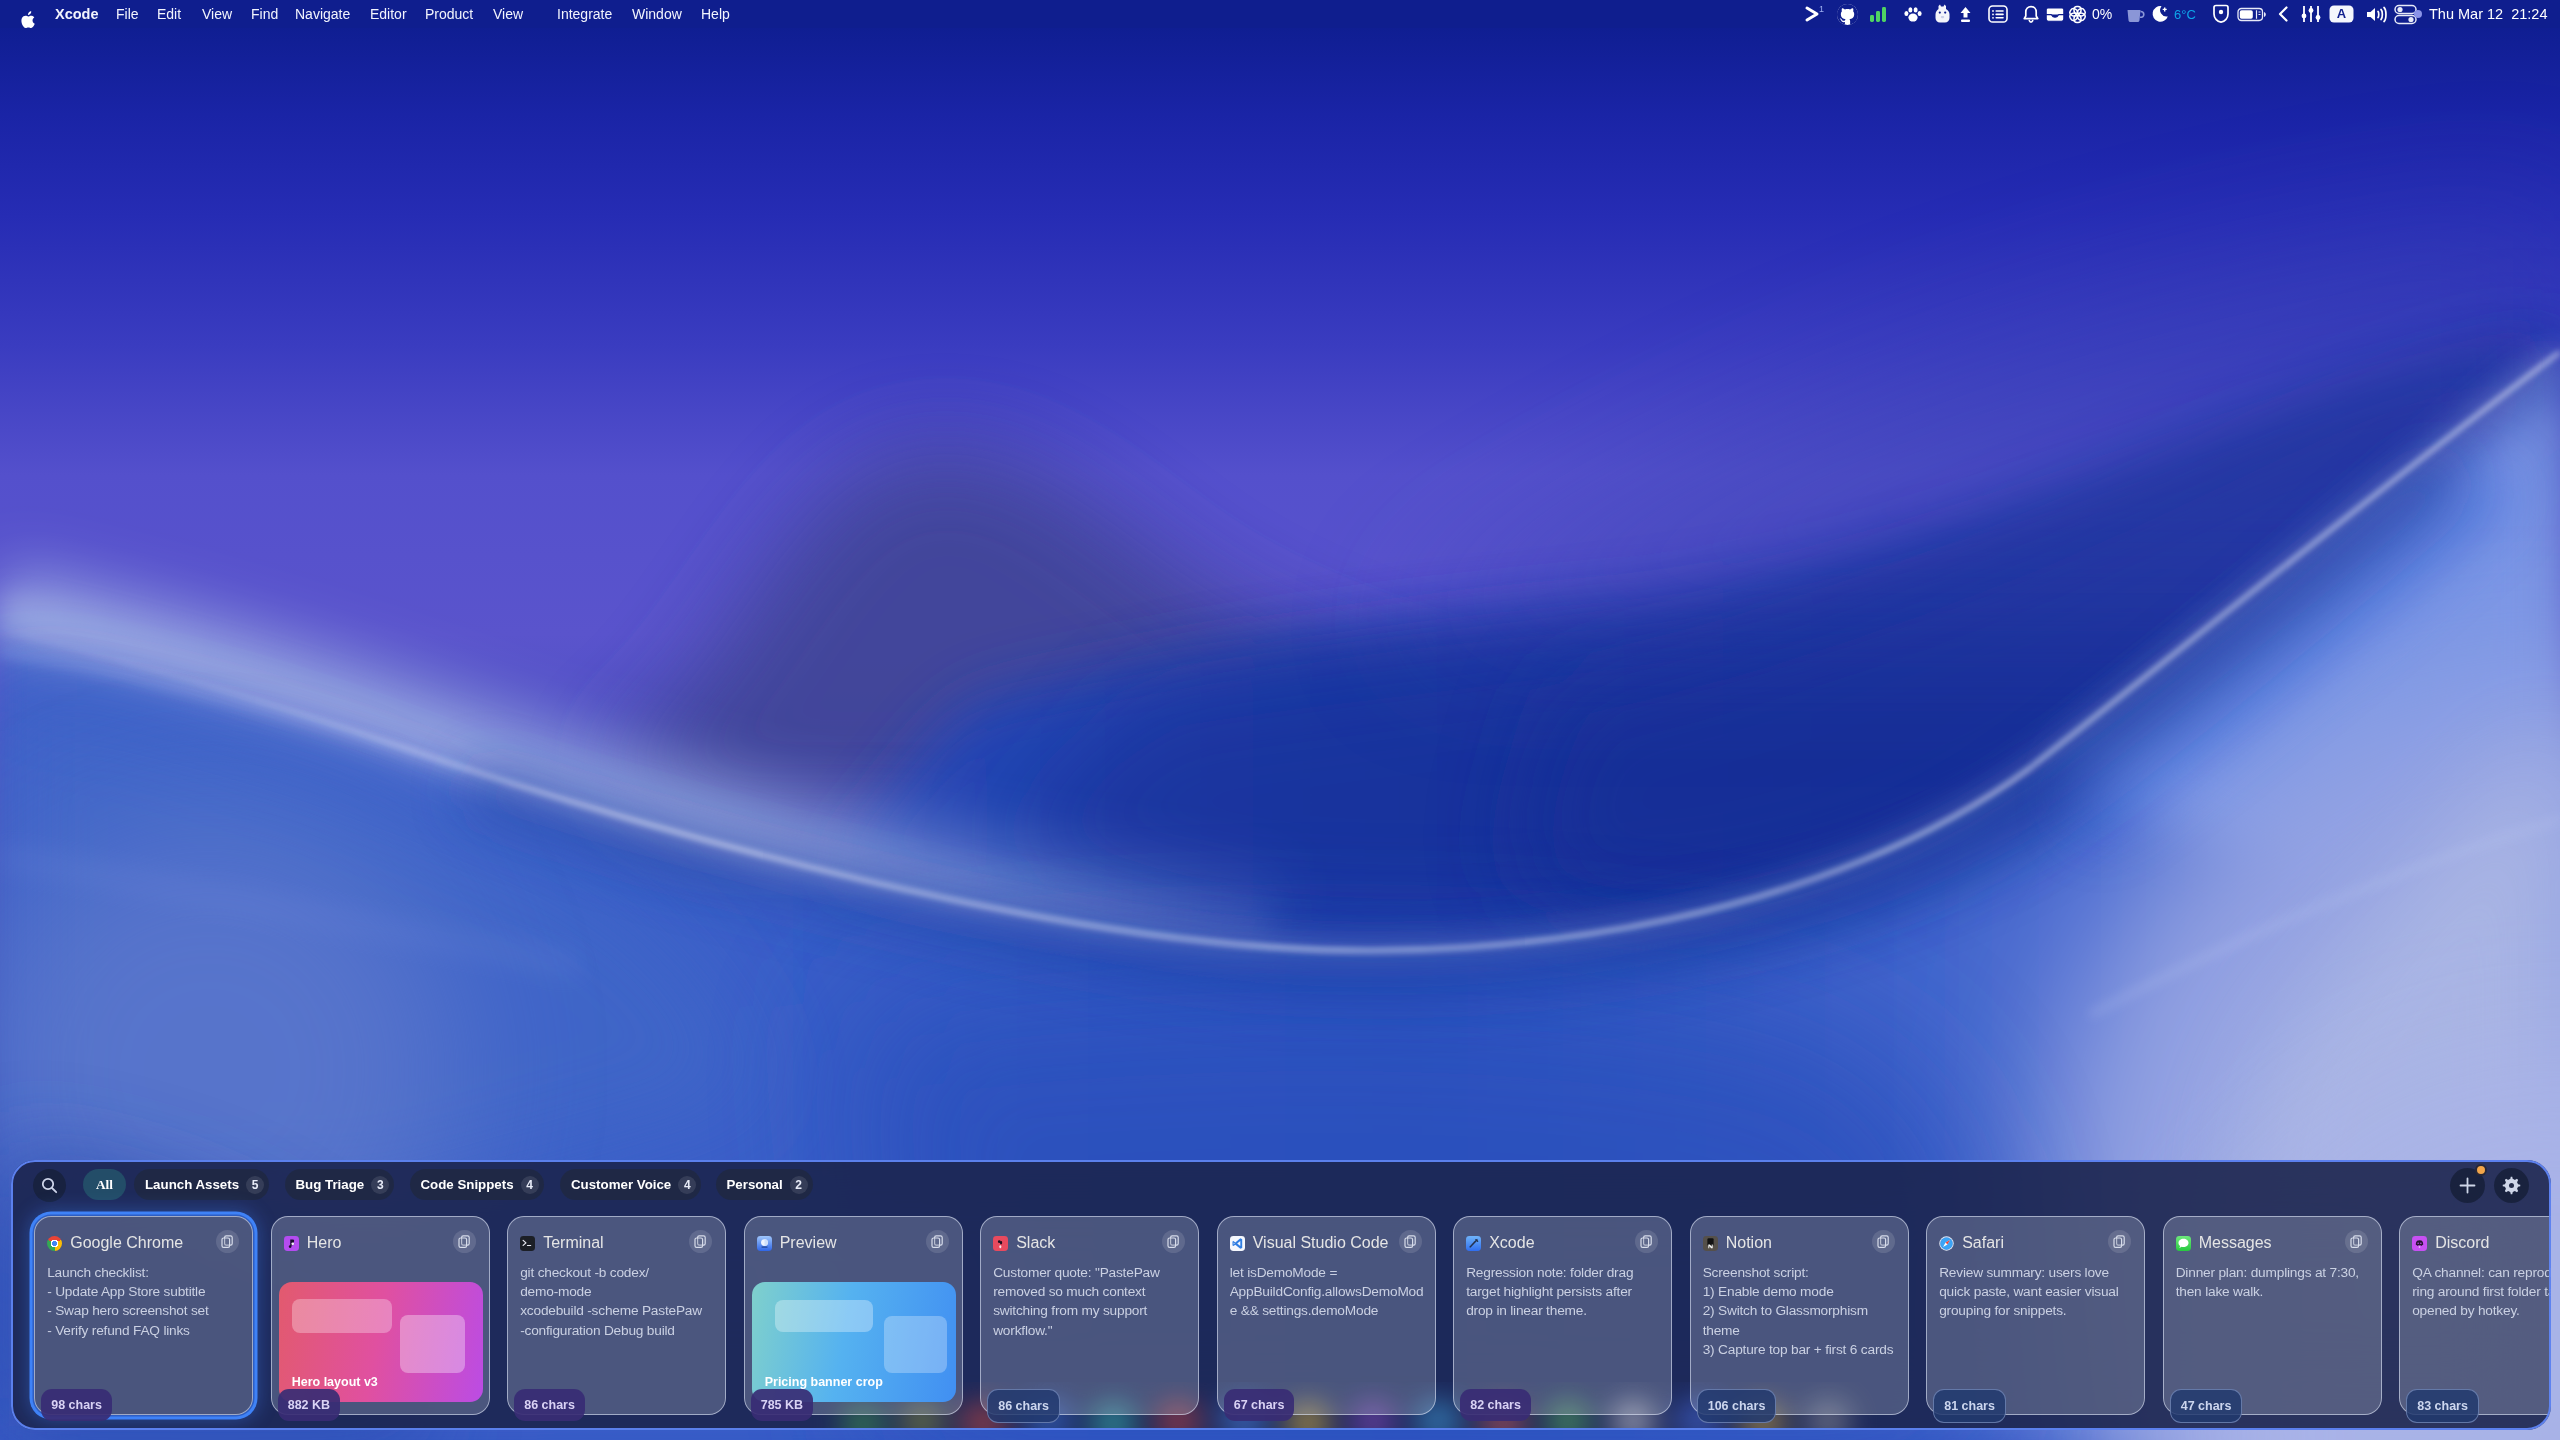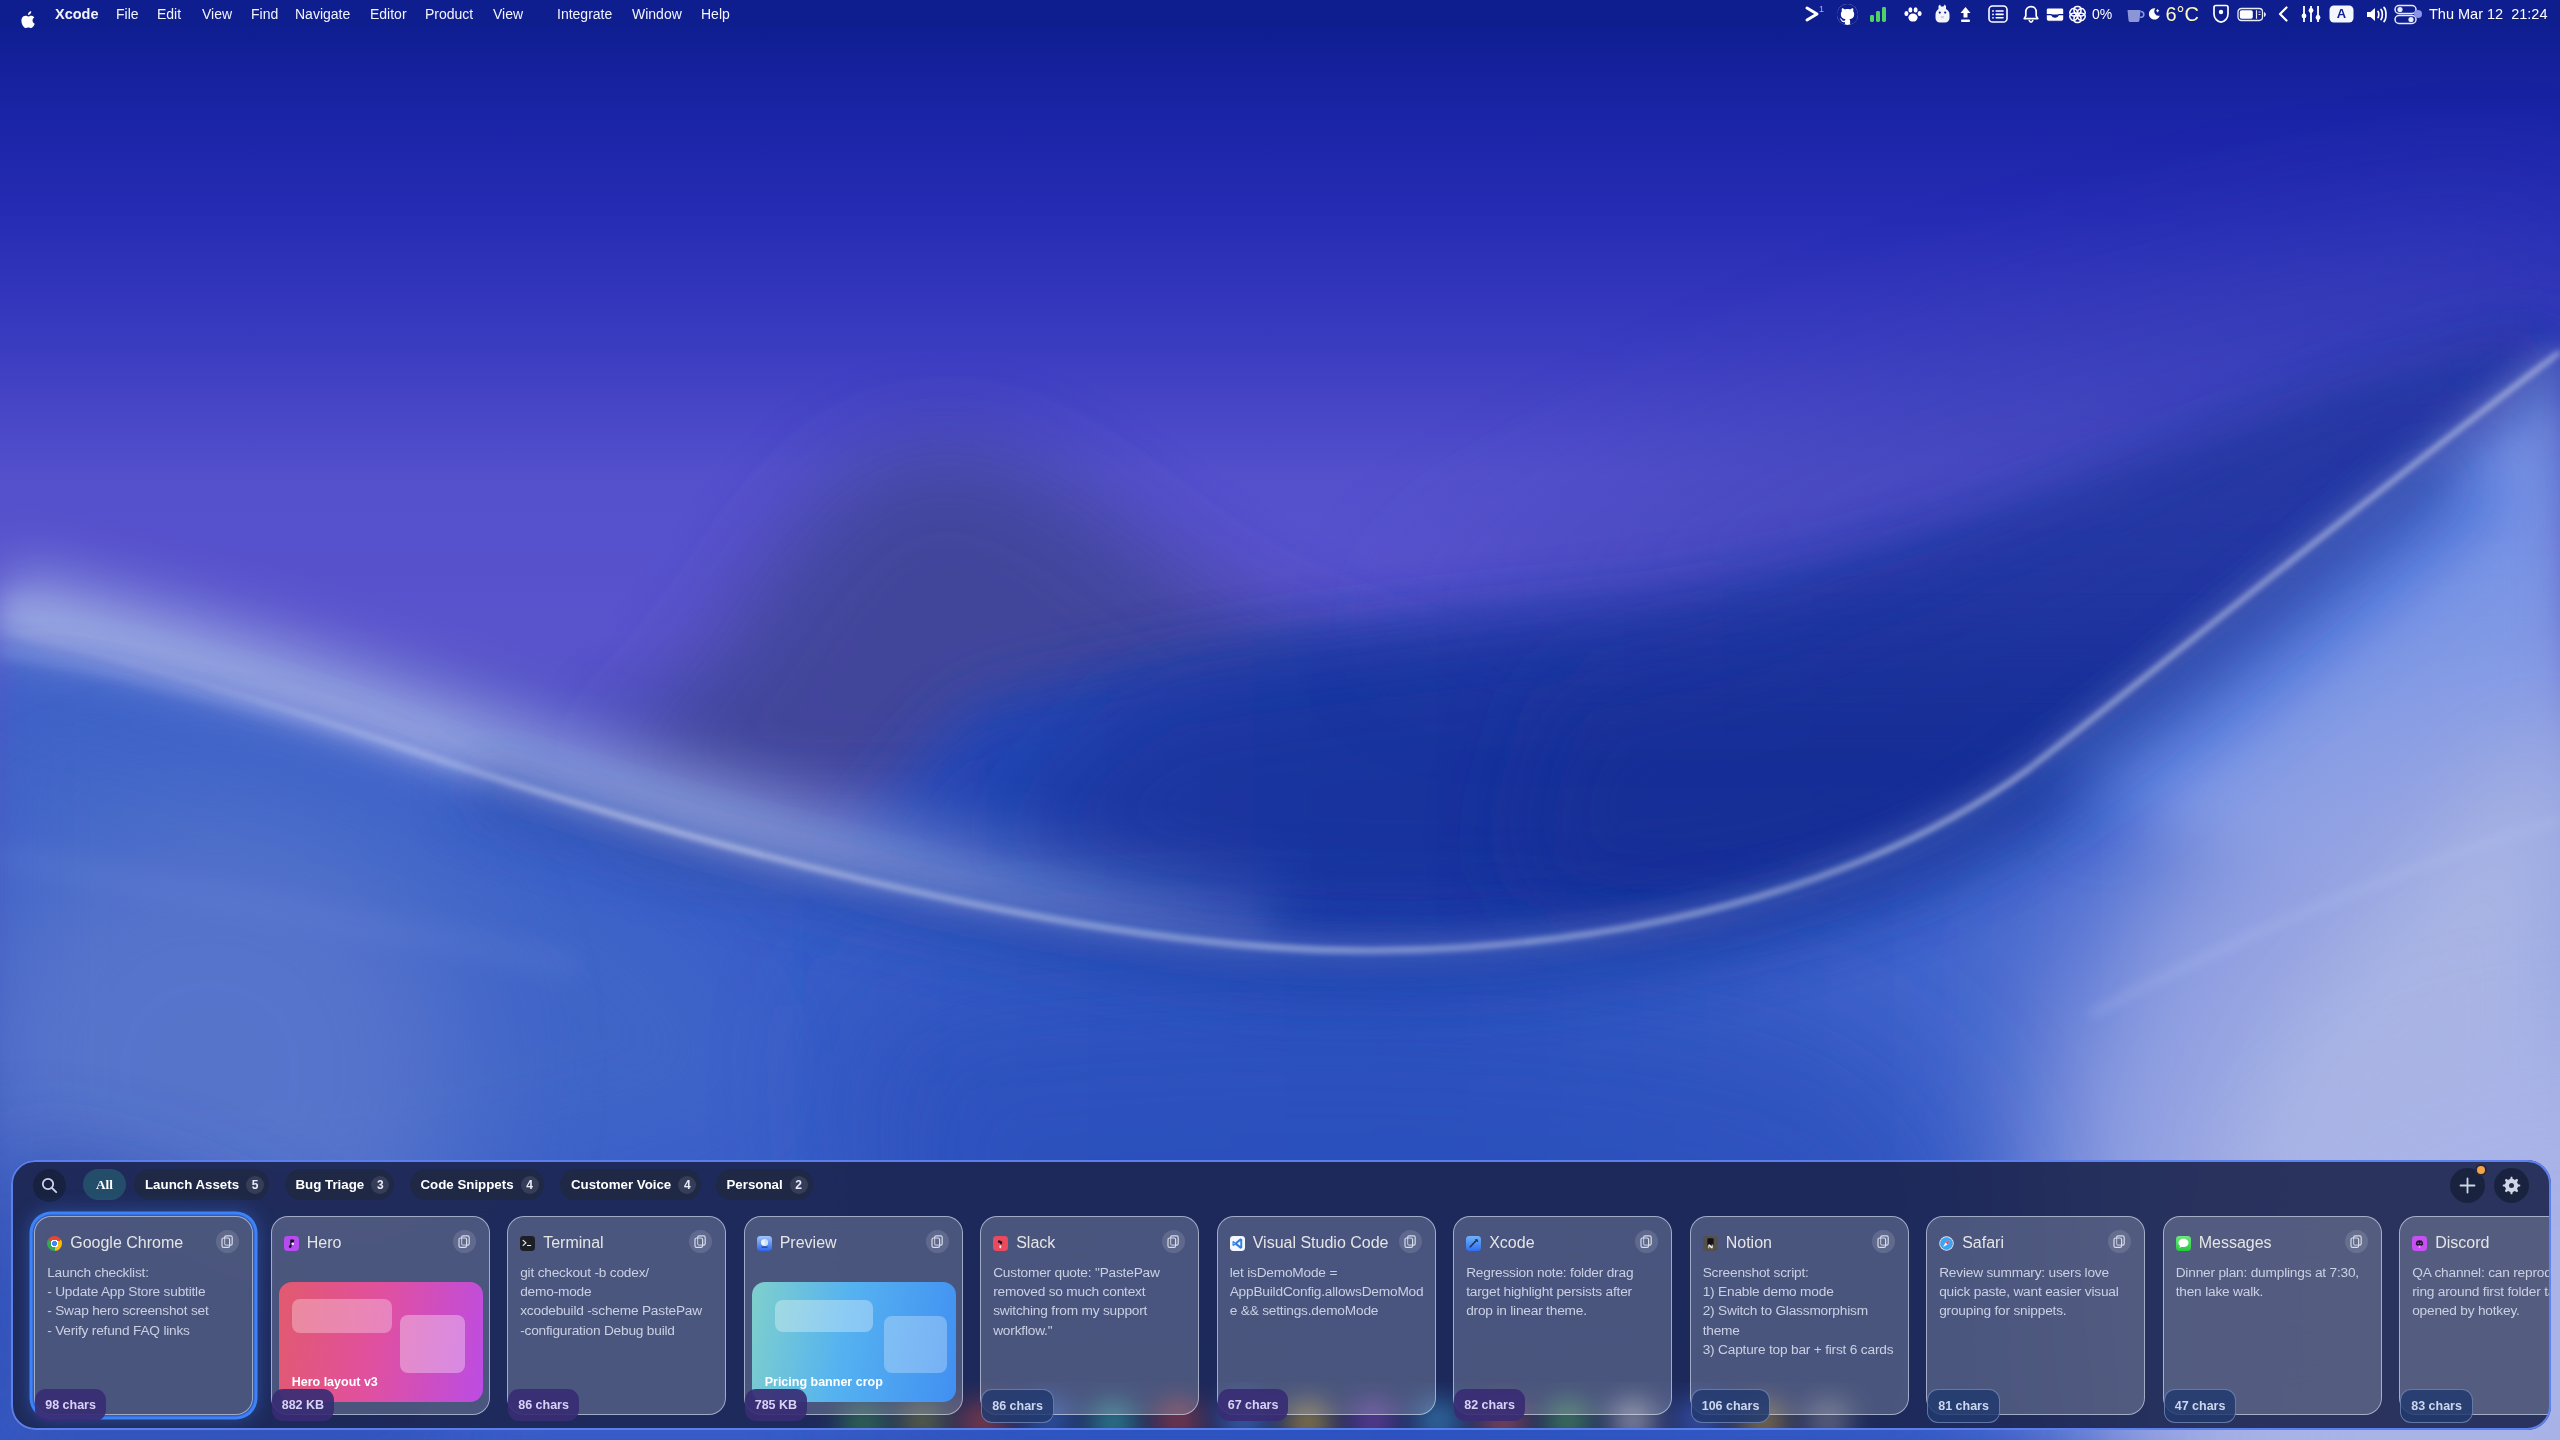--- a/index.html
+++ b/index.html
@@ -30,21 +30,21 @@
   #plusdot { position:absolute; left:2464px; top:4px; width:12px; height:12px; border-radius:50%; background:#f2a54a; border:2px solid rgba(18,26,52,0.9); }
   
   .card { position:absolute; top:56px; width:219px; height:199px; border-radius:17px;
           background:rgba(206,214,228,0.255); border:1.5px solid rgba(226,233,250,0.58); }
   .card.sel { box-shadow:0 0 0 1.5px rgba(20,40,120,0.4), 0 0 0 4.5px #3f82f7, 0 0 18px 6px rgba(63,130,247,0.35); }
   .chead { position:absolute; left:12px; top:18px; height:16px; display:flex; align-items:center; }
   .appic { width:15px; height:15px; margin-right:8px; flex:none; }
   .ctitle { color:#e5e5e5; font-size:16px; font-weight:normal; white-space:nowrap; }
   .copyb { position:absolute; right:13px; top:13px; width:23px; height:23px; border-radius:50%; background:rgba(255,255,255,0.12); display:flex; align-items:center; justify-content:center; }
   .cbody { position:absolute; left:12px; top:46px; width:199px; color:#cad0e2; font-size:13.7px; line-height:19.2px; letter-spacing:-0.2px; overflow:hidden; white-space:nowrap; }
-  .badge { position:absolute; left:0; top:172px; height:21px; border-radius:11px; padding:16px 10px; display:flex; align-items:center; font-size:12.5px; font-weight:bold; }
+  .badge { position:absolute; left:6px; top:172px; height:21px; border-radius:11px; padding:16px 10px; display:flex; align-items:center; font-size:12.5px; font-weight:bold; }
   .badge.purple { background:rgba(56,45,116,0.92); color:#d9d2f4; }
   .badge.navy { background:rgba(34,58,110,0.85); color:#ccd6ee; border:1px solid rgba(150,170,215,0.55); }
   .thumb { position:absolute; left:7px; top:64.5px; width:204px; height:120px; border-radius:13px; overflow:hidden; }
   .t1 { position:absolute; border-radius:8px; }
   .tlabel { position:absolute; left:13px; bottom:13px; color:#fff; font-size:12.5px; font-weight:bold; }
   #pborder { position:absolute; left:11px; top:1160px; width:2540px; height:270px; border-radius:24px; border:2px solid rgba(95,133,245,0.95); box-sizing:border-box; pointer-events:none; }
 </style>
 </head>
 <body>
 <div id="stage">
@@ -544,21 +544,21 @@
           <path d="M2.5 5 L15.5 5 L14.5 15.2 C14.4 16.2 13.6 17 12.6 17 L5.4 17 C4.4 17 3.6 16.2 3.5 15.2 Z" fill="#a9b4ea"></path>
           <path d="M15.5 6.5 C17.5 6.5 18.8 7.7 18.8 9.4 C18.8 11.1 17.3 12.3 15 12.3" stroke="#a9b4ea" stroke-width="1.6" fill="none"></path>
         </svg>
       </div>
 
       <div class="sic" style="left:2147px;width:52px">
         <svg width="20" height="20" viewBox="0 0 20 20">
           <path d="M11.5 2.2 A 7.8 7.8 0 1 0 17.8 12.4 A 6.4 6.4 0 0 1 11.5 2.2 Z" fill="#fff"></path>
           <path d="M14.7 3.4 L14.7 7.4 M12.7 5.4 L16.7 5.4" stroke="#fff" stroke-width="1.4"></path>
         </svg>
-        <span style="color:#fef9c3;font-size:20px;margin-left:4px">6°C</span>
+        <span style="color:#0ea5e9;font-size:13px;margin-left:4px">6°C</span>
       </div>
 
       <div class="sic" style="left:2204px;width:34px">
         <svg width="20" height="20" viewBox="0 0 20 20">
           <path d="M3 3.5 C3 2.4 3.9 1.5 5 1.5 L15 1.5 C16.1 1.5 17 2.4 17 3.5 L17 10 C17 14 14 17.5 10 18.2 C6 17.5 3 14 3 10 Z" fill="none" stroke="#fff" stroke-width="1.7"></path>
           <circle cx="10" cy="8" r="2.2" fill="#fff"></circle>
         </svg>
       </div>
 
       <div class="sic" style="left:2234px;width:36px">

